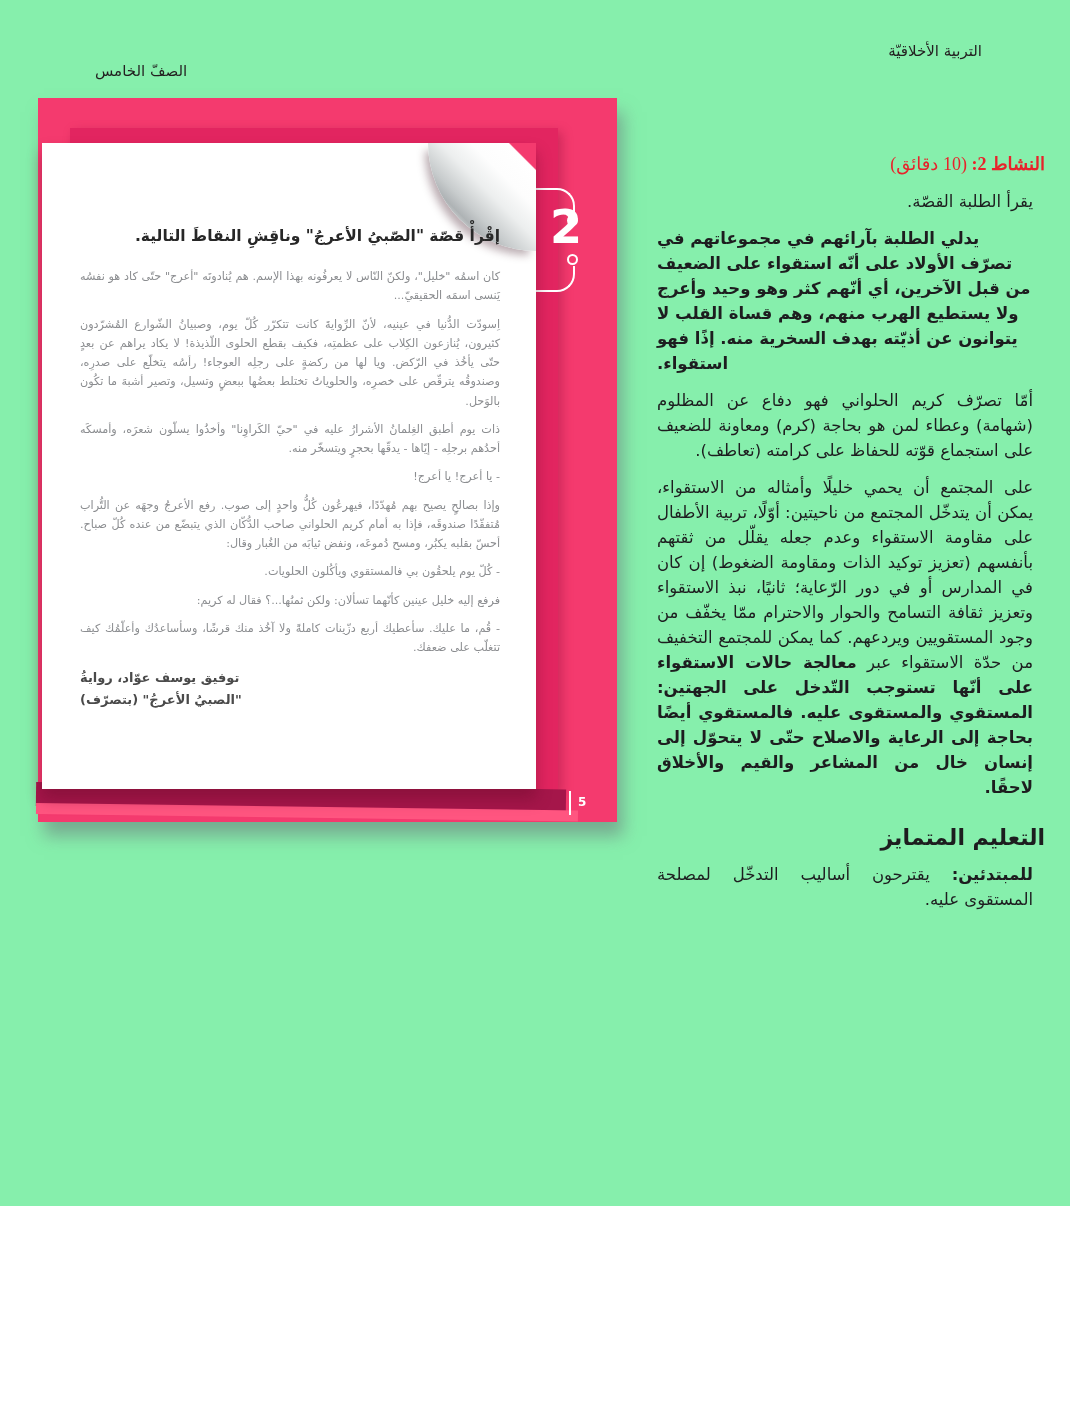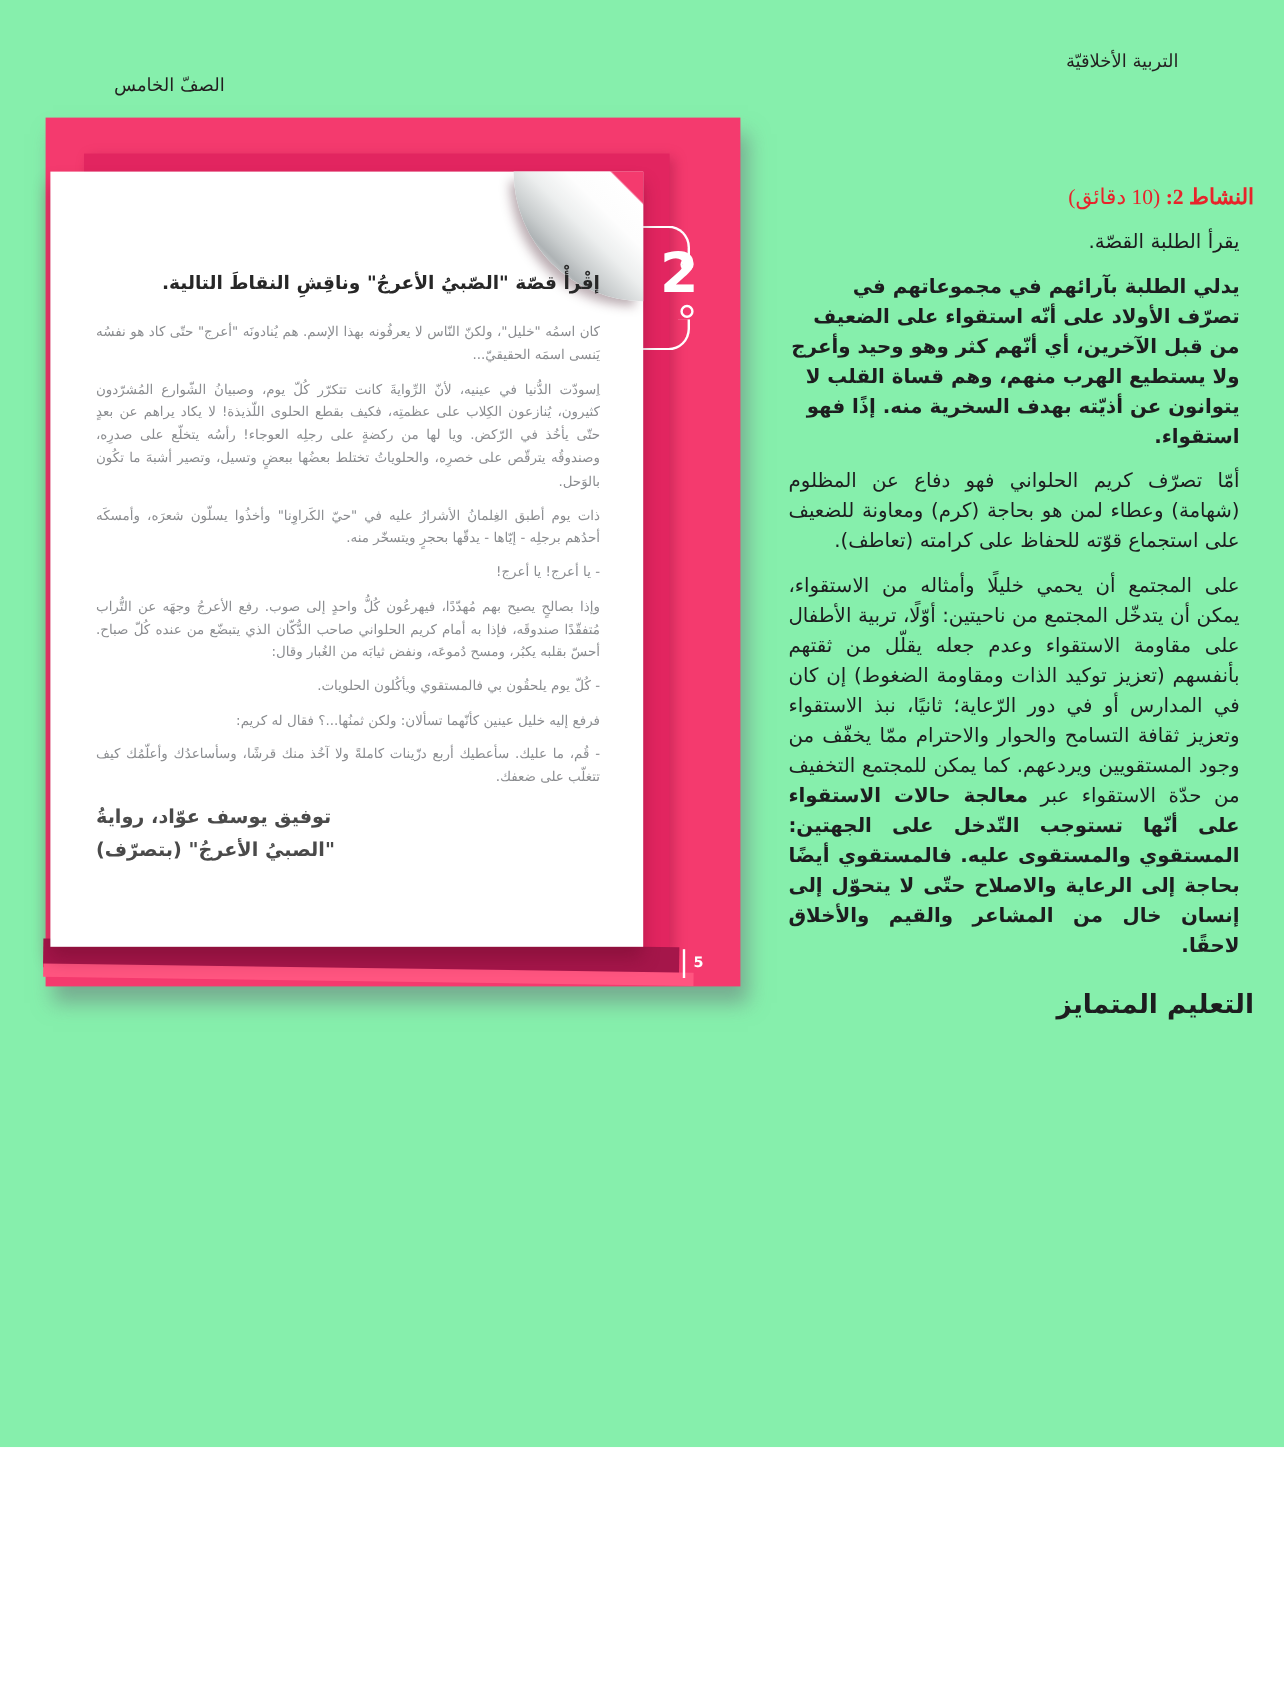--- a/index.html
+++ b/index.html
@@ -56,35 +56,35 @@
   }
   .ws-title{
     position:absolute;top:84px;right:36px;left:40px;margin:0;z-index:2;
     font-size:15.5px;font-weight:bold;color:#272727;text-align:right;
   }
   .story{
     position:absolute;top:124px;right:36px;left:38px;z-index:2;
     font-size:11.2px;line-height:1.72;color:#8b8d90;text-align:justify;
   }
   .story p{margin:0 0 9px 0;}
-  .attribution{margin-top:4px;text-align:left;font-weight:bold;color:#4a4a4a;font-size:16px;line-height:1.7;}
+  .attribution{margin-top:4px;text-align:left;font-weight:bold;color:#4a4a4a;font-size:13px;line-height:1.7;}
   
   .ws-pagenum-rule{position:absolute;left:531px;top:693px;width:2px;height:24px;background:#fff;z-index:2;}
   .ws-pagenum{position:absolute;left:540px;top:697px;color:#fff;font-size:12px;font-weight:bold;z-index:2;}
 
   
   .activity{
     position:absolute;left:645px;top:152px;width:400px;
     font-size:16.5px;line-height:25px;color:#1d1d1f;
   }
   .act-heading{margin:0 0 12px 0;font-size:18px;color:#E8232B;text-align:right;font-weight:normal;font-family:Liberation Serif, serif;}
   .act-heading b{font-weight:bold;}
   .activity p{margin:12px;}
   .align-r{text-align:right;}
-  .align-c{text-align:right;}
+  .align-c{text-align:left;}
   .align-j{text-align:justify;}
   .bold{font-weight:bold;}
   .diff-heading{margin:25px 0 0 0;font-size:22px;text-align:right;font-weight:bold;color:#1d1d1f;}
 
   
   .footer-pagenum{position:absolute;right:68px;top:1312px;color:#E8232B;font-weight:bold;font-size:15px;}
 </style>
 </head>
 <body>
 
@@ -125,17 +125,18 @@
     <div class="ws-pagenum">5</div>
   </div>
 
   <section class="activity" dir="rtl">
     <h3 class="act-heading"><b>النشاط 2:</b><span> (10 دقائق)</span></h3>
     <p class="align-r">يقرأ الطلبة القصّة.</p>
     <p class="align-c bold">يدلي الطلبة بآرائهم في مجموعاتهم في تصرّف الأولاد على أنّه استقواء على الضعيف من قبل الآخرين، أي أنّهم كثر وهو وحيد وأعرج ولا يستطيع الهرب منهم، وهم قساة القلب لا يتوانون عن أذيّته بهدف السخرية منه. إذًا فهو استقواء.</p>
     <p class="align-j">أمّا تصرّف كريم الحلواني فهو دفاع عن المظلوم (شهامة) وعطاء لمن هو بحاجة (كرم) ومعاونة للضعيف على استجماع قوّته للحفاظ على كرامته (تعاطف).</p>
     <p class="align-j"><span>على المجتمع أن يحمي خليلًا وأمثاله من الاستقواء، يمكن أن يتدخّل المجتمع من ناحيتين: أوّلًا، تربية الأطفال على مقاومة الاستقواء وعدم جعله يقلّل من ثقتهم بأنفسهم (تعزيز توكيد الذات ومقاومة الضغوط) إن كان في المدارس أو في دور الرّعاية؛ ثانيًا، نبذ الاستقواء وتعزيز ثقافة التسامح والحوار والاحترام ممّا يخفّف من وجود المستقويين ويردعهم. كما يمكن للمجتمع التخفيف من حدّة الاستقواء عبر </span><b>معالجة حالات الاستقواء على أنّها تستوجب التّدخل على الجهتين: المستقوي والمستقوى عليه. فالمستقوي أيضًا بحاجة إلى الرعاية والاصلاح حتّى لا يتحوّل إلى إنسان خال من المشاعر والقيم والأخلاق لاحقًا.</b></p>
     <h4 class="diff-heading">التعليم المتمايز</h4>
+    <p class="align-j"><b>للمبتدئين:</b><span> يقترحون أساليب التدخّل لمصلحة المستقوى عليه.</span></p>
   </section>
 
   <div class="footer-pagenum">5</div>
 
 </div>
 
 </body></html>

